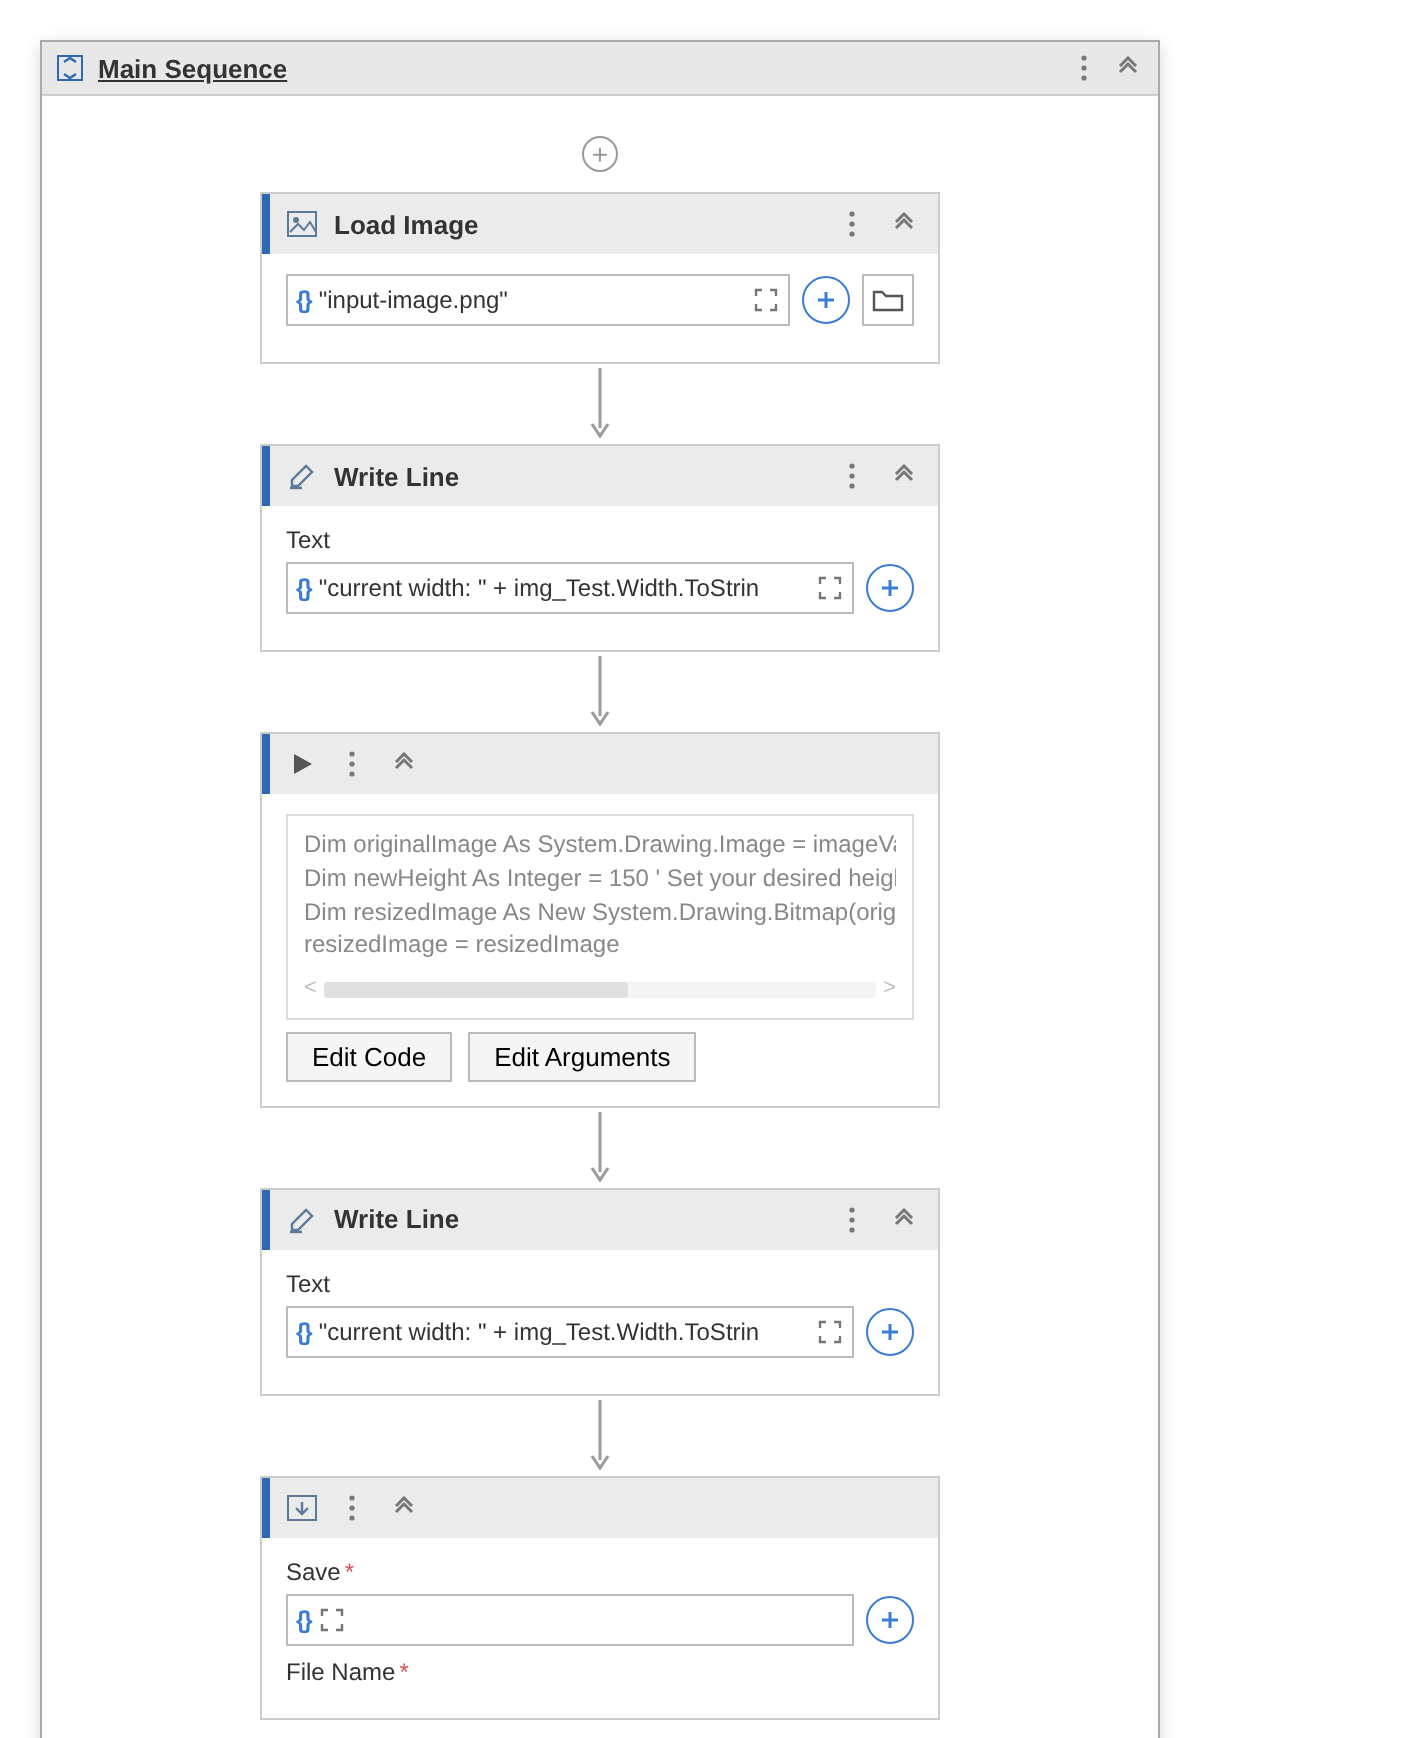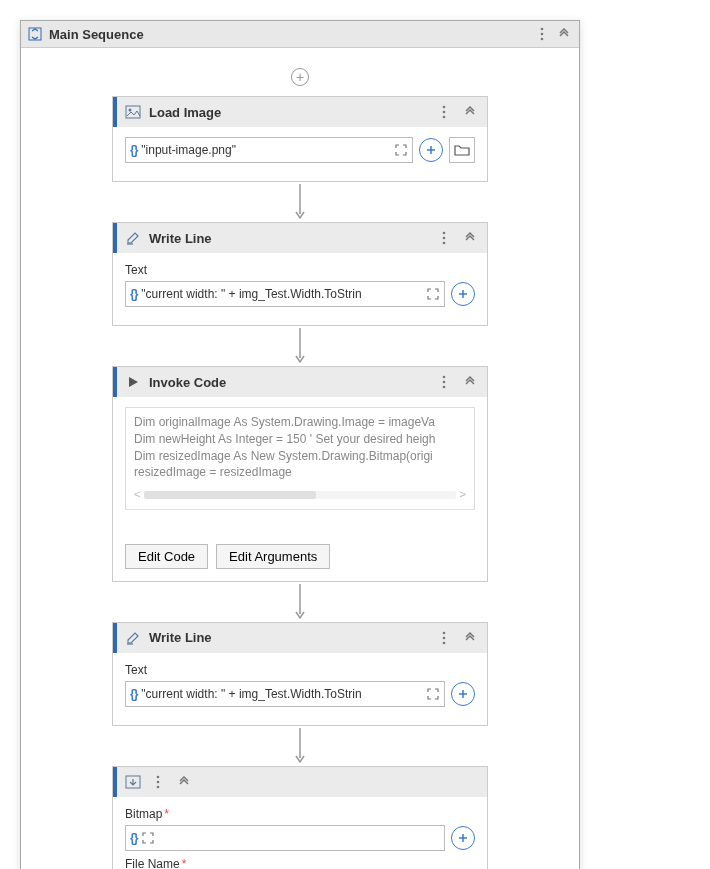--- a/index.html
+++ b/index.html
@@ -29,20 +29,21 @@
   .sequence-icon {
     width: 16px;
     height: 16px;
     display: flex;
     align-items: center;
     justify-content: center;
   }
   .sequence-title {
     font-weight: 600;
     flex: 1;
+    text-decoration: underline;
   }
   .header-actions {
     display: flex;
     gap: 4px;
     align-items: center;
   }
   .more-icon, .collapse-icon {
     width: 18px;
     height: 18px;
     display: flex;
@@ -72,21 +73,21 @@
     cursor: pointer;
   }
   .arrow-connector {
     width: 20px;
     height: 40px;
     display: flex;
     align-items: center;
     justify-content: center;
   }
   .activity {
-    width: 376px;
+    width: 340px;
     border: 1px solid #ccc;
     background: #fff;
   }
   .activity-header {
     display: flex;
     align-items: center;
     background: #ebebeb;
     border-left: 4px solid #2e6ab1;
     padding: 6px 8px;
     gap: 8px;
@@ -217,21 +218,20 @@
   .button-row {
     display: flex;
     gap: 8px;
   }
   .btn {
     border: 1px solid #bbb;
     background: #f5f5f5;
     padding: 4px 12px;
     font-size: 13px;
     cursor: pointer;
-    margin-top: 28px;
   }
 </style>
 </head>
 <body>
 
 <div class="designer">
 
   <div class="sequence-header">
     <span class="sequence-icon">
       <svg width="16" height="16" viewBox="0 0 16 16">
@@ -365,21 +365,20 @@
         </svg>
     </div>
 
     <div class="activity">
       <div class="activity-header">
         <span class="activity-icon">
           <svg width="14" height="14" viewBox="0 0 14 14">
               <path d="M3 2 L12 7 L3 12 Z" fill="#555"></path>
             </svg>
         </span>
-        <span class="activity-title">Invoke Code</span>
         <span class="more-icon">
           <svg width="4" height="14" viewBox="0 0 4 14">
               <circle cx="2" cy="2" r="1.3" fill="#777"></circle>
               <circle cx="2" cy="7" r="1.3" fill="#777"></circle>
               <circle cx="2" cy="12" r="1.3" fill="#777"></circle>
             </svg>
         </span>
         <span class="collapse-icon">
           <svg width="12" height="12" viewBox="0 0 12 12">
               <path d="M2 8 L6 4 L10 8 M2 5 L6 1 L10 5" fill="none" stroke="#777" stroke-width="1.5"></path>
@@ -479,21 +478,21 @@
               <circle cx="2" cy="12" r="1.3" fill="#777"></circle>
             </svg>
         </span>
         <span class="collapse-icon">
           <svg width="12" height="12" viewBox="0 0 12 12">
               <path d="M2 8 L6 4 L10 8 M2 5 L6 1 L10 5" fill="none" stroke="#777" stroke-width="1.5"></path>
             </svg>
         </span>
       </div>
       <div class="activity-body">
-        <span class="field-label"><span>Bitmap</span><span class="req-star">*</span></span>
+        <span class="field-label"><span>Save</span><span class="req-star">*</span></span>
         <div class="field-row">
           <div class="expression-input">
             <span class="fx-icon">{}</span>
             <span class="expand-icon">
               <svg width="12" height="12" viewBox="0 0 12 12">
                   <path d="M1 4 L1 1 L4 1 M8 1 L11 1 L11 4 M11 8 L11 11 L8 11 M4 11 L1 11 L1 8" fill="none" stroke="#777" stroke-width="1.2"></path>
                 </svg>
             </span>
           </div>
           <div class="plus-box">

